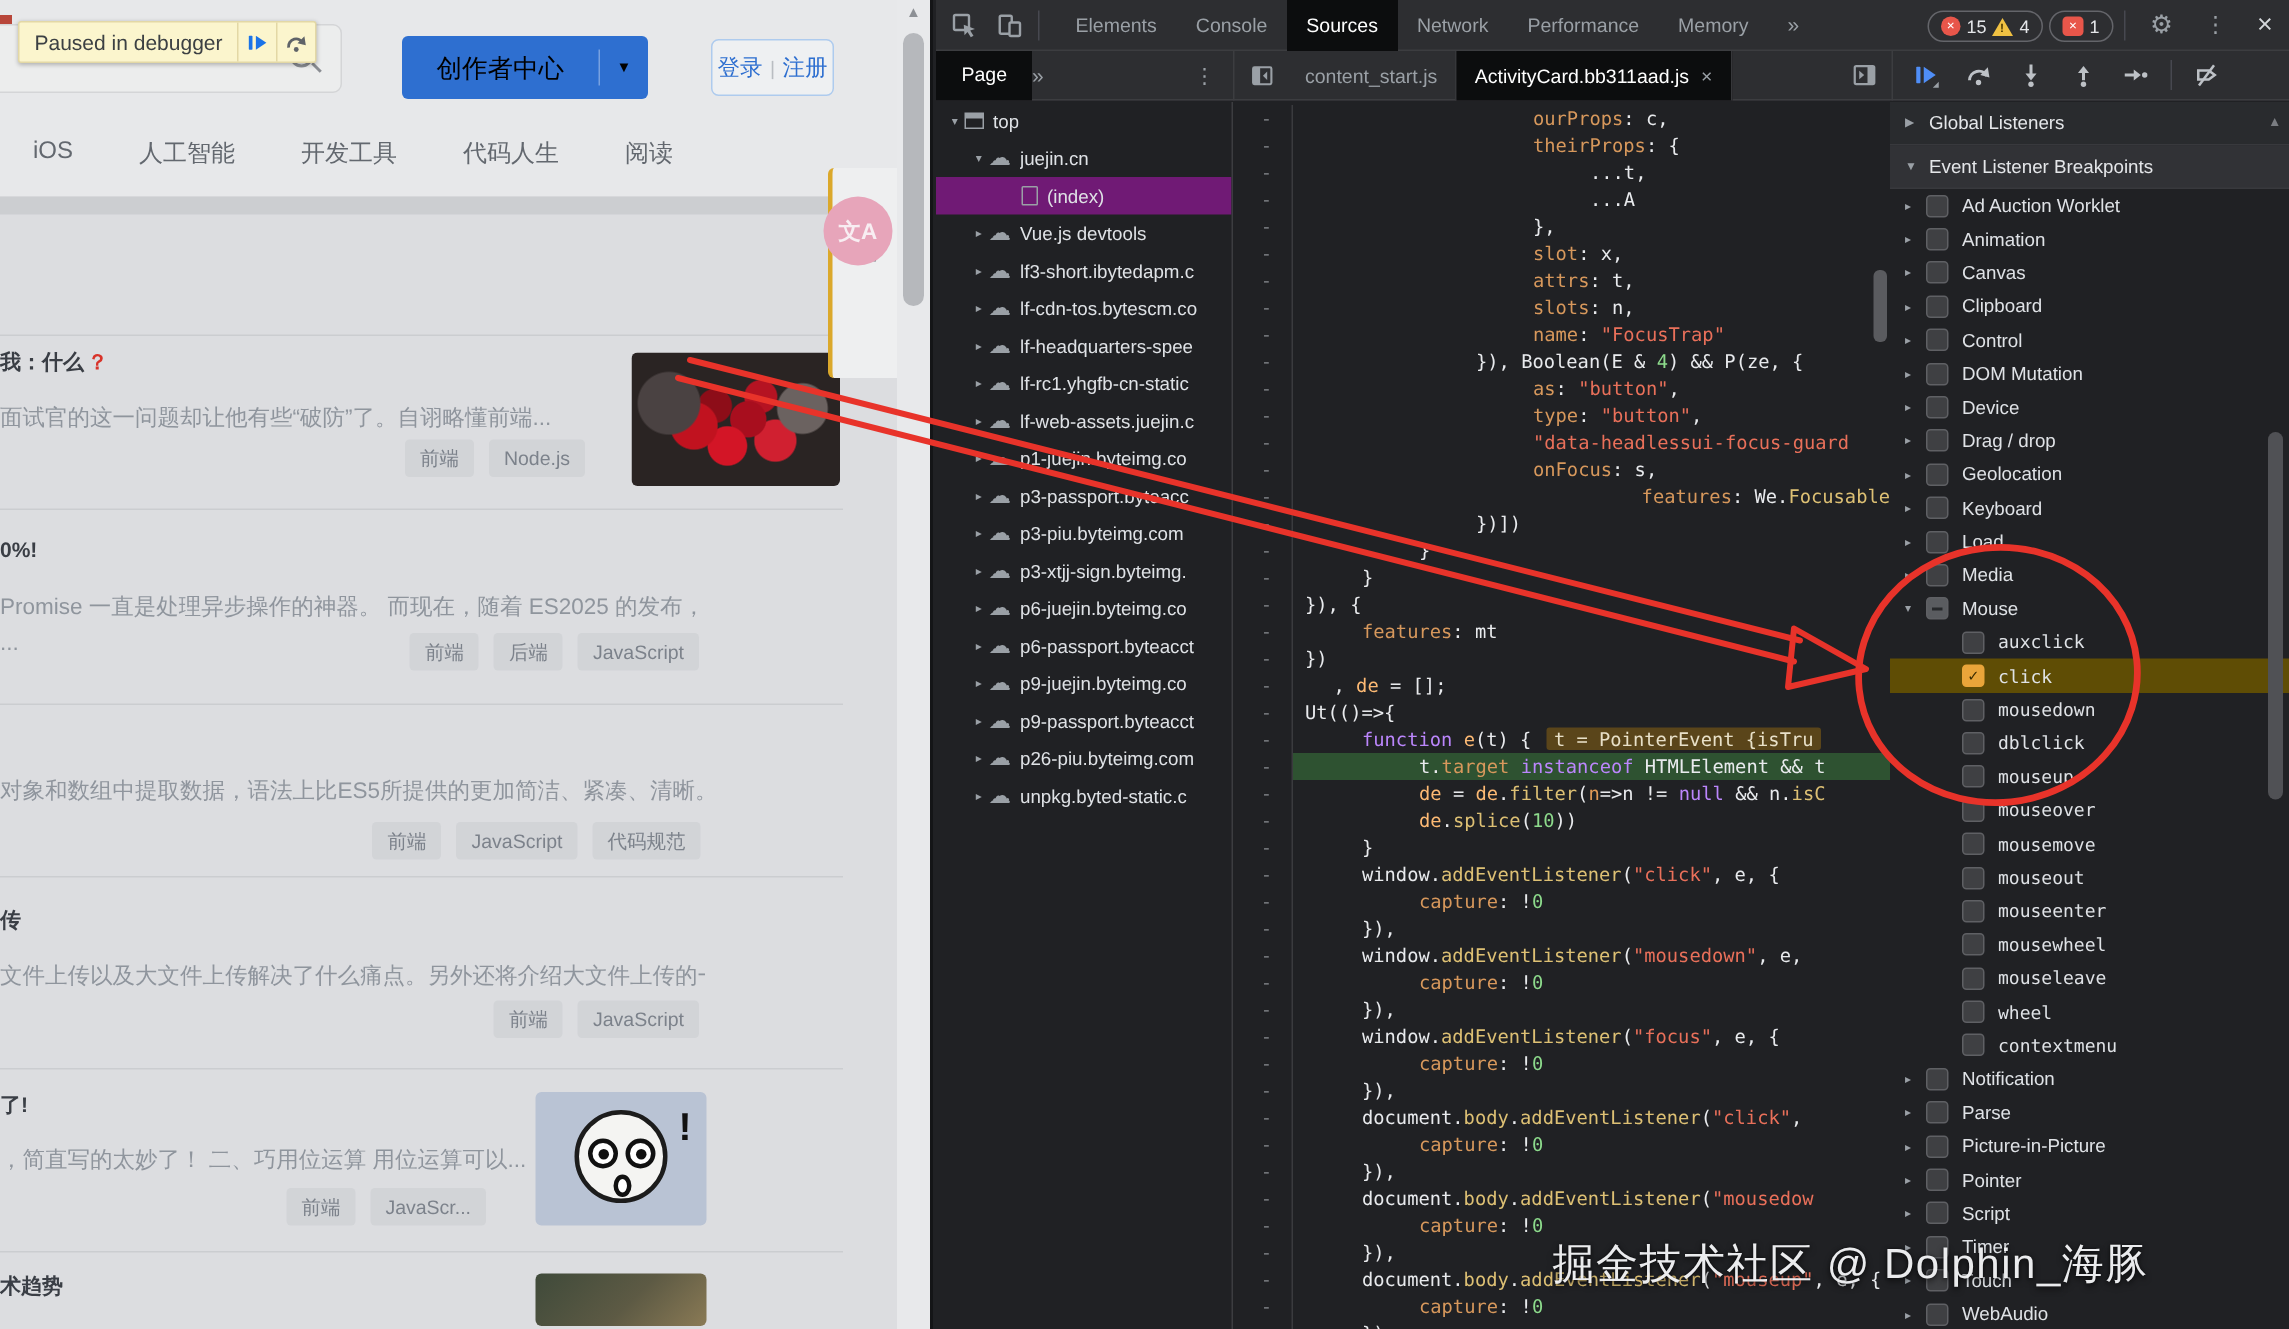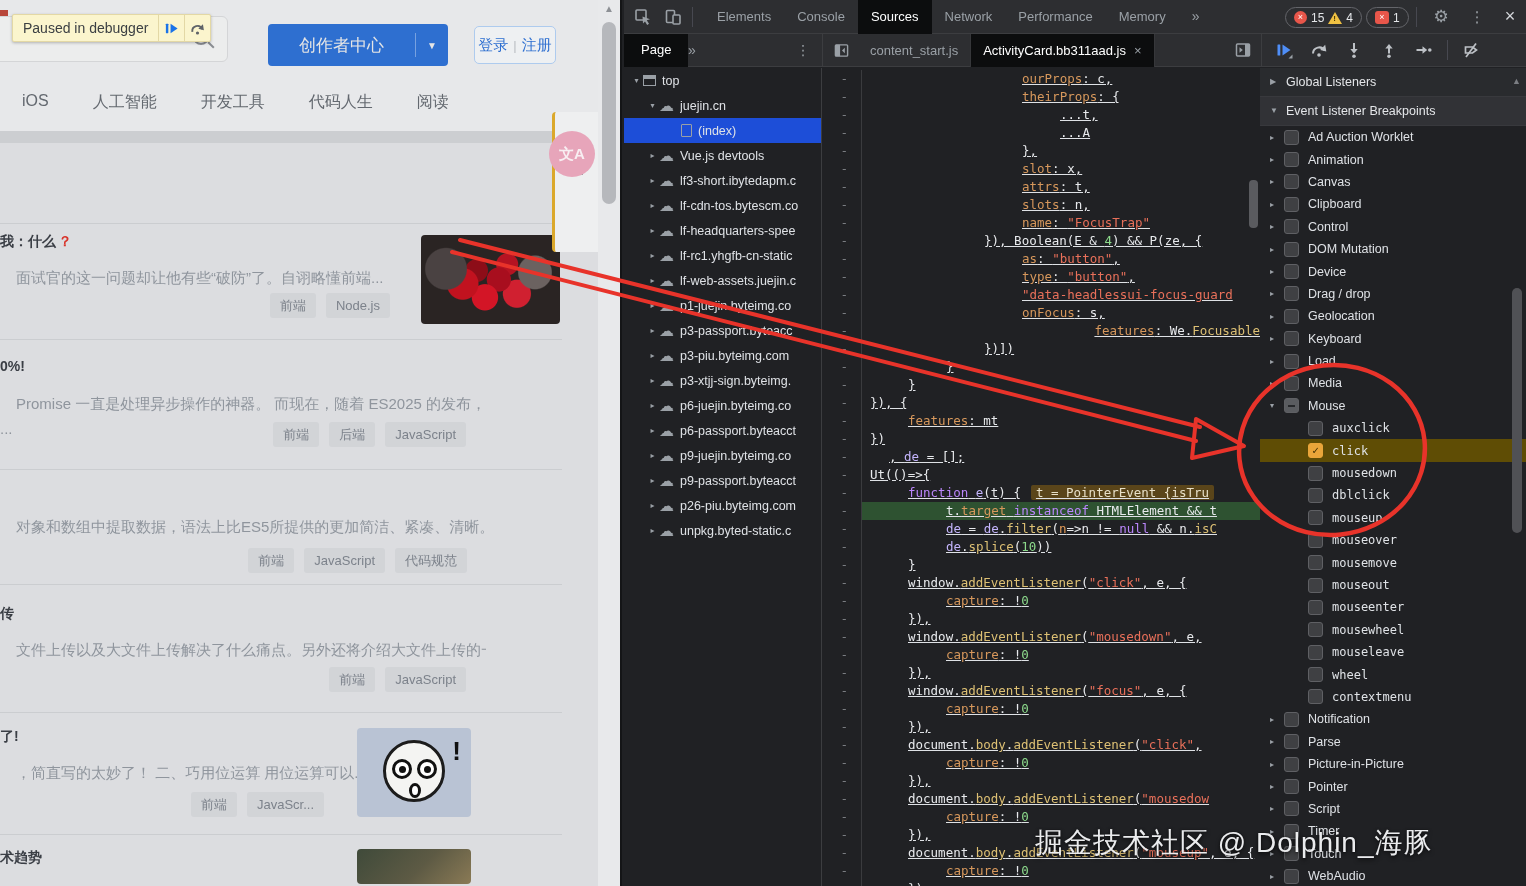--- a/index.html
+++ b/index.html
@@ -19,36 +19,36 @@
   .mag-icon { position:absolute; right:18px; top:12px; width:16px; height:16px;
     border:2px solid #8a8d92; border-radius:50%; }
   .mag-icon::after { content:""; position:absolute; left:12px; top:13px; width:8px; height:2px;
     background:#8a8d92; transform:rotate(45deg); }
   #paused-bar { position:absolute; left:12px; top:14px; height:28px; display:flex; align-items:stretch;
     background:#fbf5cd; border:1px solid #e3d8a5; border-radius:2px; box-shadow:0 1px 3px rgba(0,0,0,.25);
     font-size:14px; color:#3c4043; z-index:6; }
   #paused-bar .pb-label { padding:0 10px; line-height:26px; }
   #paused-bar .pb-btn { width:26px; display:flex; align-items:center; justify-content:center;
     border-left:1px solid #e3d8a5; }
-  #creator-btn { position:absolute; left:268px; top:24px; width:180px; height:42px; background:#2e6fd0;
-    border-radius:4px; color:#e5e5e5; display:flex; align-items:center; font-size:17px; }
+  #creator-btn { position:absolute; left:268px; top:24px; width:164px; height:42px; background:#2e6fd0;
+    border-radius:4px; color:#000000; display:flex; align-items:center; font-size:17px; }
   #creator-btn .cb-label { flex:1; text-align:center; }
   #creator-btn .cb-sep { width:1px; height:24px; background:rgba(255,255,255,.35); }
   #creator-btn .cb-caret { width:32px; text-align:center; font-size:10px; }
   #auth-btn { position:absolute; left:474px; top:26px; width:82px; height:38px; background:#eef0f2;
     border:1px solid #aecbee; border-radius:5px; display:flex; align-items:center; justify-content:center;
     font-size:15px; color:#2e6fd0; gap:5px; }
   #auth-btn .bar { color:#b9bdc2; font-size:13px; }
   #site-nav { position:absolute; left:22px; top:92px; height:26px; display:flex; gap:44px;
     font-size:16px; color:#63686f; white-space:nowrap; }
   .site-divider { position:absolute; left:0; width:562px; height:1px; background:#cbcdd0; }
   .article { position:absolute; left:0; width:598px; }
   .a-title { position:absolute; left:0; top:0; font-size:14px; font-weight:bold; color:#3a3e45; white-space:nowrap; }
   .a-mark { color:#d8332a; margin-left:2px; }
-  .a-body { position:absolute; left:0; font-size:15px; color:#8f959d; white-space:nowrap; width:470px; overflow:hidden;margin-left:16px; }
+  .a-body { position:absolute; left:0; font-size:15px; color:#8f959d; white-space:nowrap; width:470px; overflow:hidden; }
   .a-body2 { position:absolute; left:0; font-size:15px; color:#8f959d; }
   .tags { position:absolute; display:flex; gap:10px; white-space:nowrap; }
   .tag { display:inline-block; height:25px; line-height:25px; padding:0 10px; background:#d2d4d7;
     border-radius:3px; font-size:13px; color:#7c828b; }
   .thumb { position:absolute; border-radius:4px; overflow:hidden; }
   .a1 .a-body{top:36px} .a1 .tags{top:60px; right:208px}
   .a1 .thumb{left:421px; top:2px; width:139px; height:89px;}
   .a2 .a-body{top:37px} .a2 .a-body2{top:62px} .a2 .tags{top:64px; right:132px}
   .a3 .a-body{top:0} .a3 .tags{top:30px; right:131px}
   .a4 .a-body{top:36px} .a4 .tags{top:62px; right:132px}
@@ -131,39 +131,39 @@
   .file-tab .x { color:#9aa0a6; font-size:13px; }
   #panel-toggle { position:absolute; left:611px; top:8px; }
   #tb2-div2 { position:absolute; left:637px; top:0; width:1px; height:33px; background:#3c3d40; }
   #debug-controls { position:absolute; left:648px; top:4px; display:flex; gap:11px; align-items:center; }
   #debug-controls .dc { width:24px; height:24px; display:flex; align-items:center; justify-content:center; }
   #dc-div { width:1px; height:20px; background:#474850; }
 
   #navigator { position:absolute; left:2px; top:68px; width:198px; height:818px; background:#202124;
     border-right:1px solid #3c3d40; overflow:hidden; }
   .tree-row { height:25px; display:flex; align-items:center; white-space:nowrap; font-size:12.5px; color:#dfe2e6; }
-  .tree-row.sel { background:#1d4ed8;align-items:center; }
+  .tree-row.sel { background:#701a75;align-items:center; }
   .tree-row .tw { width:13px; text-align:center; color:#9aa0a6; font-size:8px; flex:none; }
   .tree-row .ti { flex:none; margin-right:6px; }
   .ti.cloud { color:#9aa0a6; font-size:15px; line-height:15px; }
   .ti.frame { width:13px; height:11px; border:1.5px solid #9aa0a6; border-top-width:4px; }
   .ti.file { width:11px; height:13px; border:1.5px solid #9aa0a6; border-radius:1px; }
   .tree-row.d0 { padding-left:6px; } .tree-row.d1 { padding-left:22px; } .tree-row.d2 { padding-left:44px; }
   .tree-row .tl { overflow:hidden; }
 
   #editor { position:absolute; left:200px; top:68px; width:438px; height:818px; background:#202124; overflow:hidden; }
   #code-lines { position:absolute; left:0; top:2px; width:438px; }
   .code-line { display:flex; height:18px; line-height:18px; font-family:"DejaVu Sans Mono", monospace;
     font-size:12.5px; white-space:pre; }
   .code-line .gut { flex:none; width:40px; text-align:right; padding-right:13px; color:#7a7d82;
     border-right:1px solid #3a3b3e; }
-  .code-line .ln { flex:1; overflow:hidden;text-decoration:underline; }
+  .code-line .ln { flex:1; overflow:hidden; }
   .code-line.cur .ln { background:#2e5231; }
   .sg-d{color:#e8eaed} .sg-p{color:#d7985c} .sg-s{color:#e9705a} .sg-n{color:#8ddb8c}
-  .sg-k{color:#bb86fc} .sg-f{color:#ddc074} .sg-v{color:#c4b5fd} .sg-pm{color:#e09956}
+  .sg-k{color:#bb86fc} .sg-f{color:#ddc074} .sg-v{color:#fdba74} .sg-pm{color:#e09956}
   .inline-eval { background:#5a451a; color:#e8e0c8; border-radius:2px; padding:0 5px; margin-left:10px; }
   #editor-scroll-thumb { position:absolute; right:2px; top:112px; width:9px; height:48px;
     background:#5a5b5f; border-radius:4px; }
 
   #sidebar { position:absolute; left:638px; top:68px; width:266px; height:818px; background:#202124; overflow:hidden; }
   .bp-header { height:29px; line-height:28px; padding-left:10px; background:#292b2e;
     border-bottom:1px solid #38393d; font-size:12.5px; color:#e4e6e9; display:flex; align-items:center; gap:6px; }
   .bp-header.lit { background:#313236; }
   .bp-header .arr { font-size:8px; color:#9aa0a6; width:10px; }
   #bp-list { position:absolute; left:0; top:58px; width:266px; }

